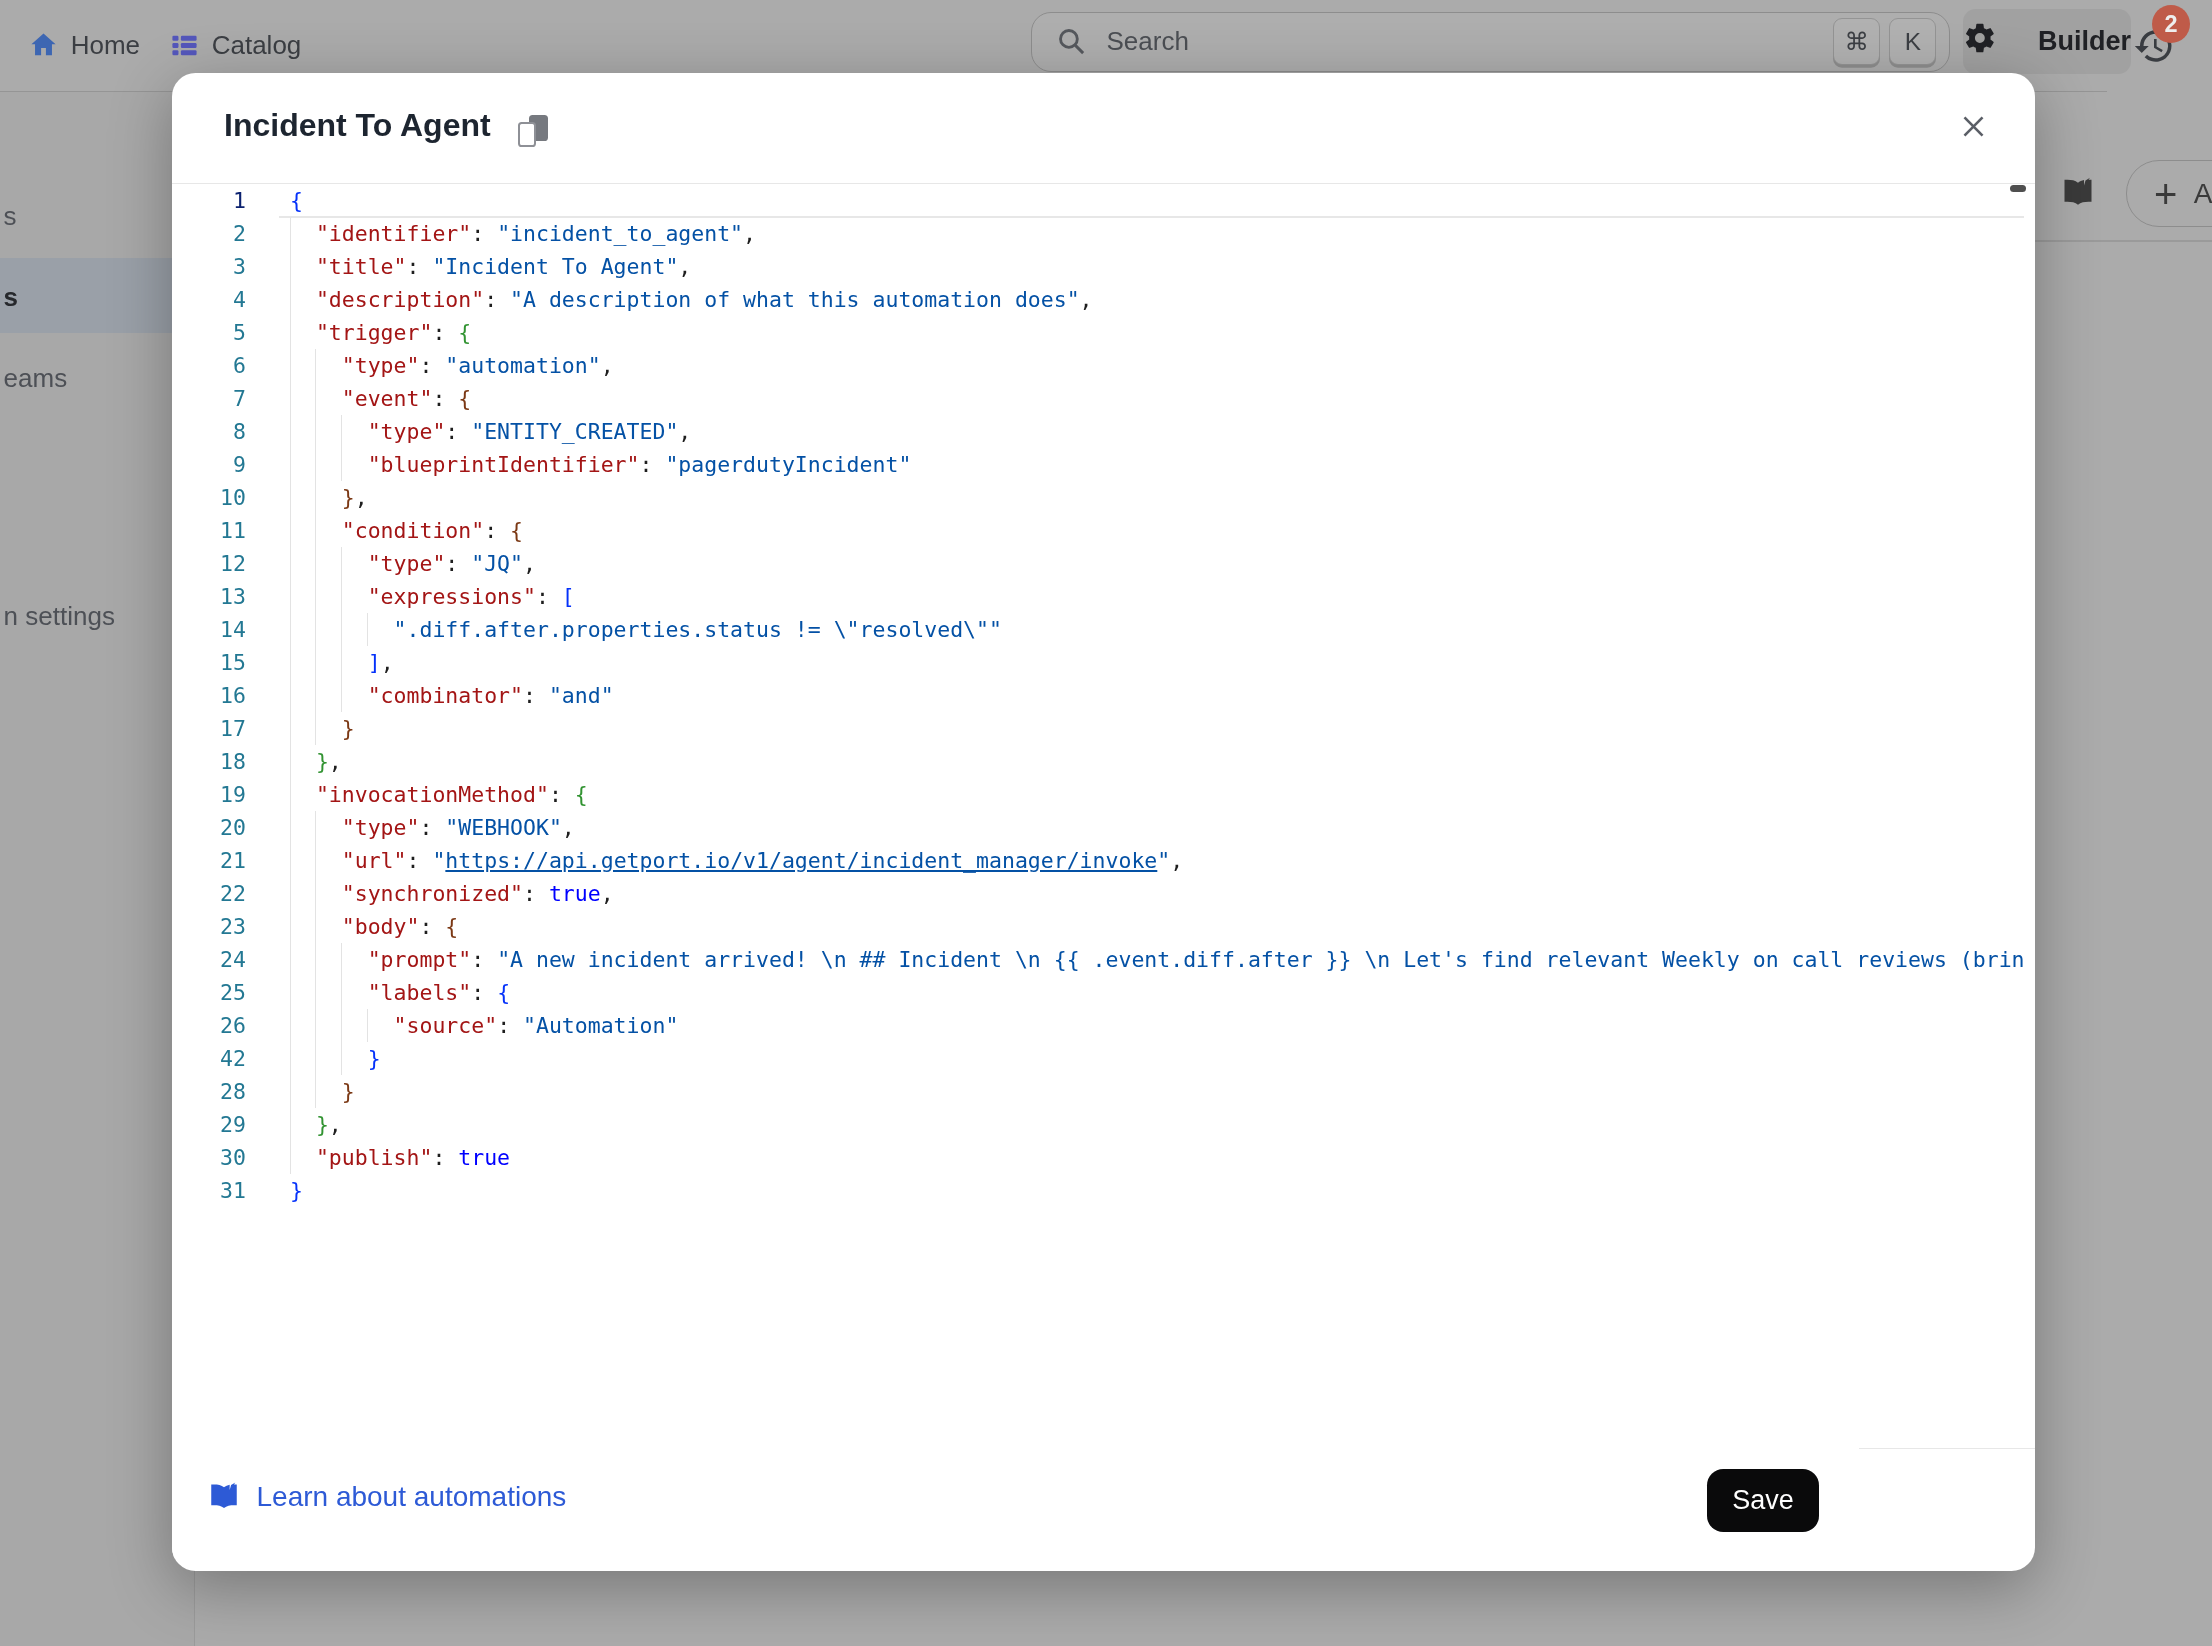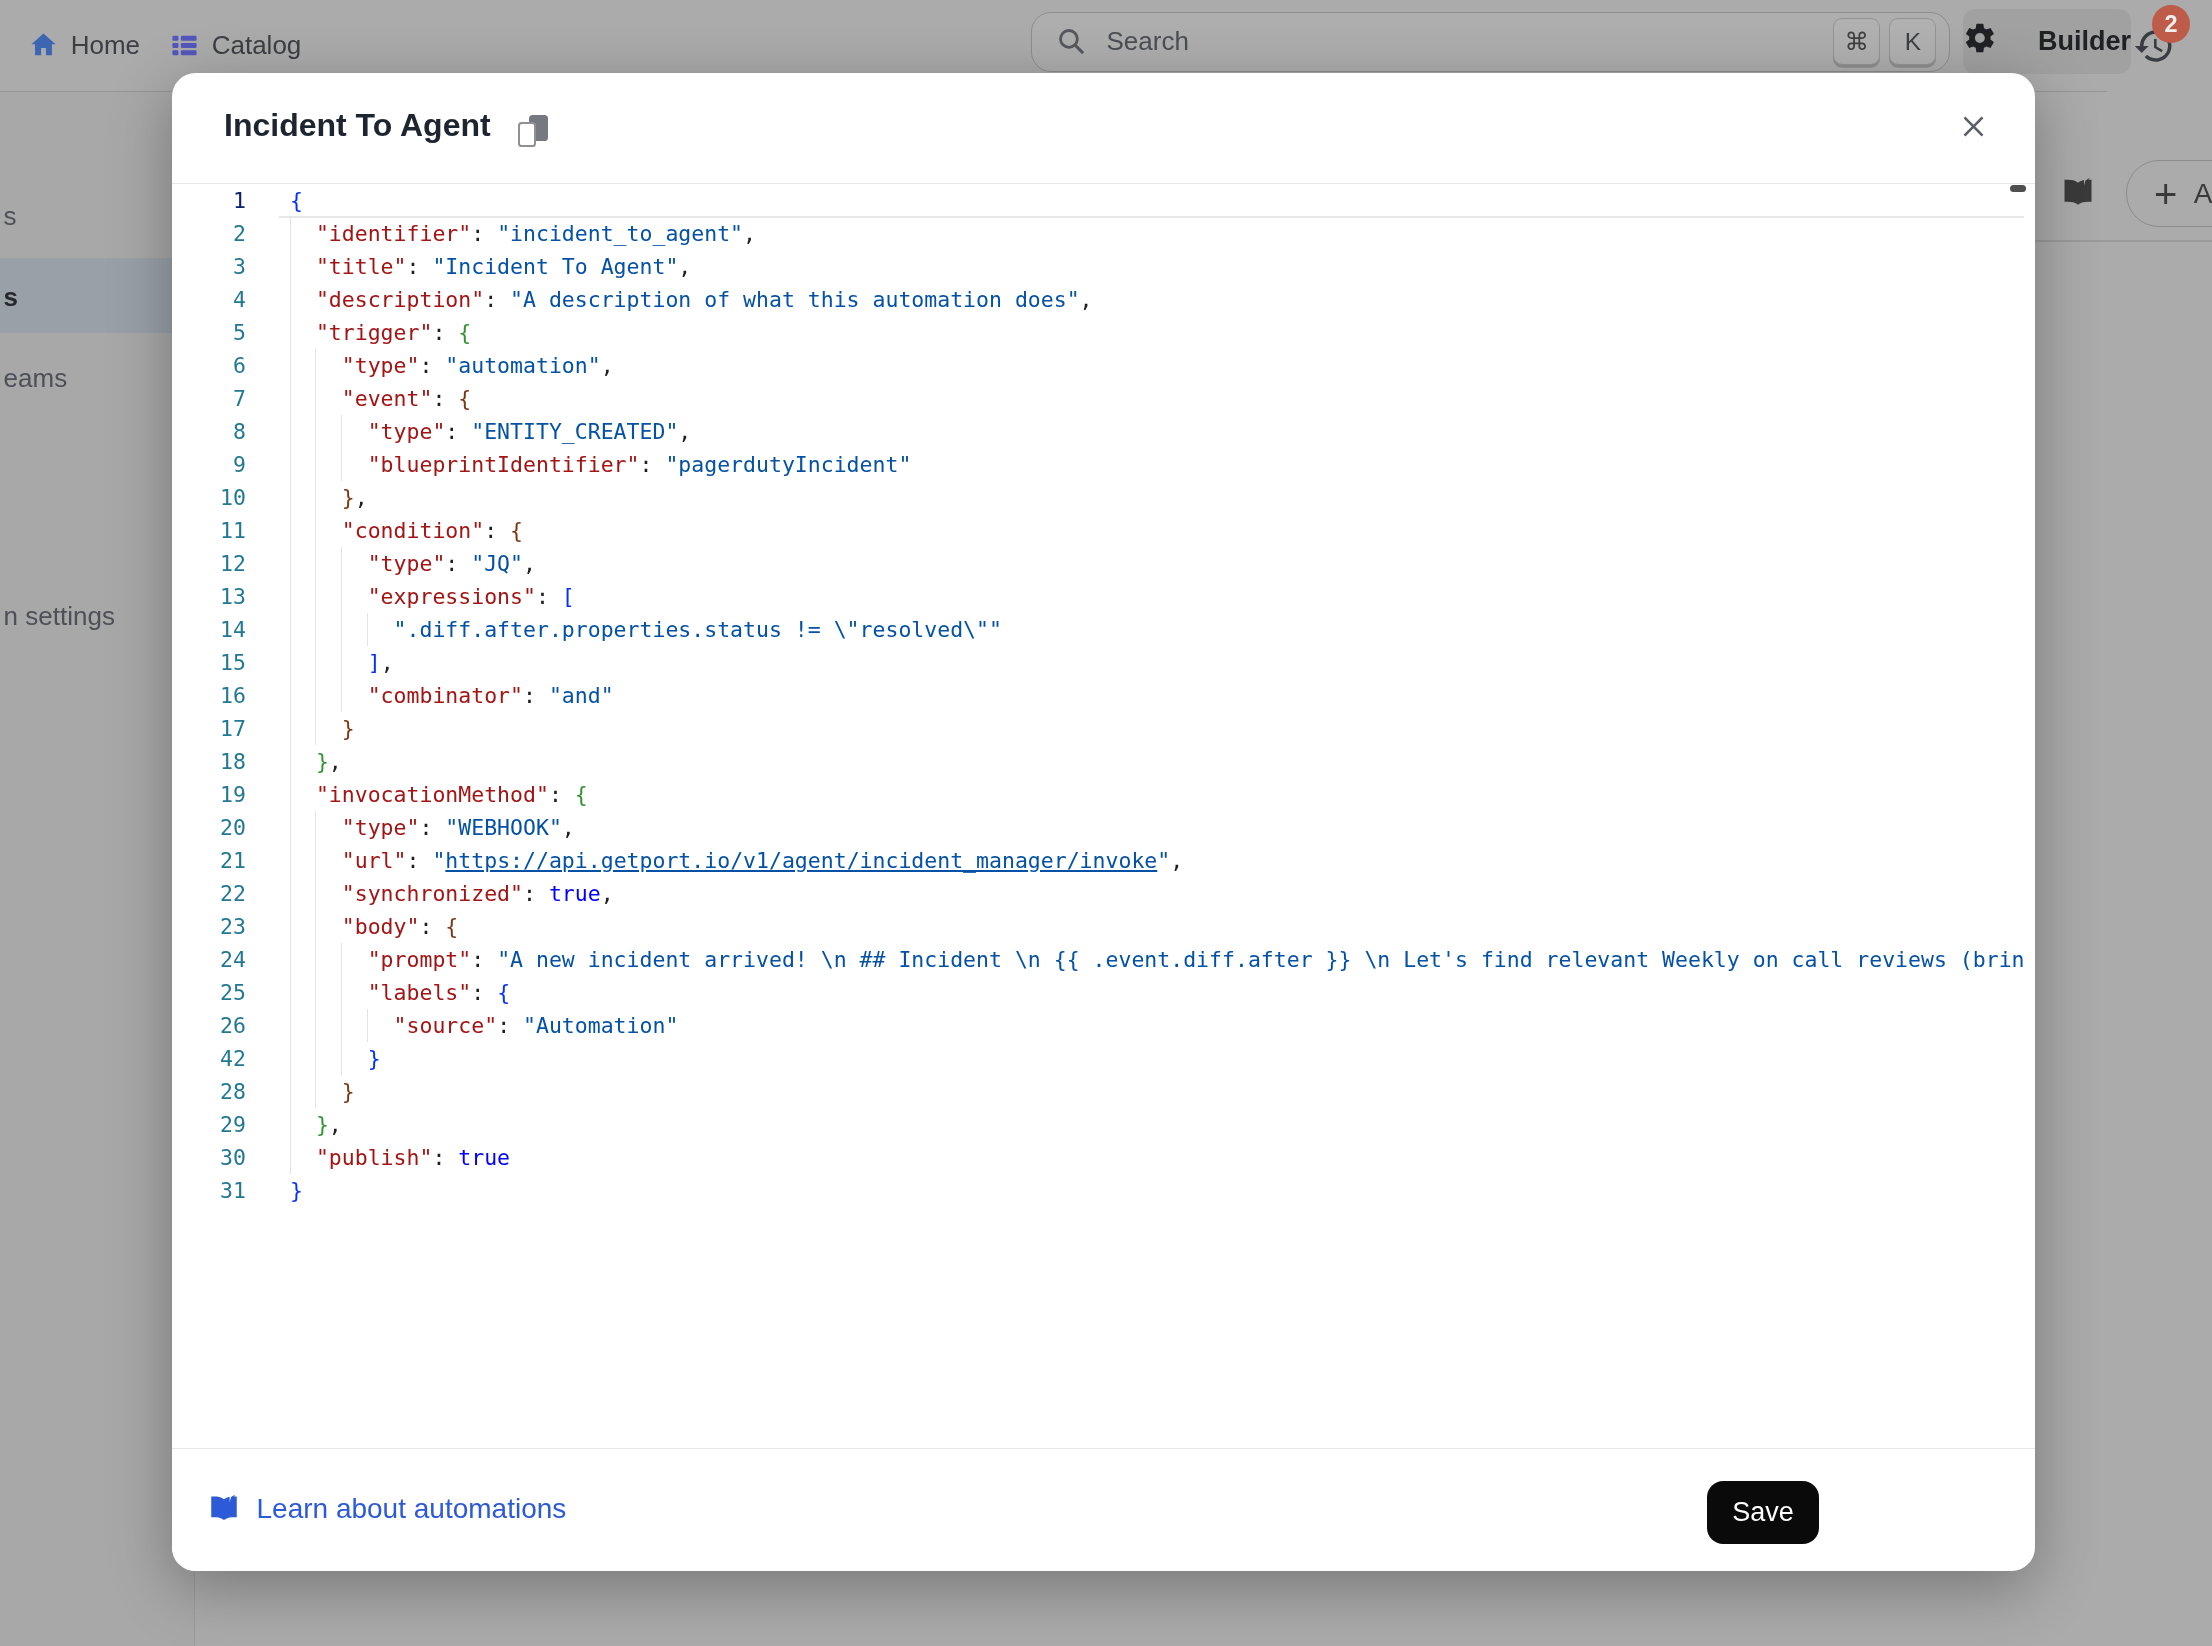--- a/index.html
+++ b/index.html
@@ -58,21 +58,21 @@
   .tk-key { color:#a31515; }
   .tk-str { color:#0451a5; }
   .tk-link { text-decoration:underline; }
   .tk-kw { color:#0000ff; }
   .tk-b1 { color:#0431fa; }
   .tk-b2 { color:#319331; }
   .tk-b3 { color:#7b3814; }
   .scroll-thumb { position:absolute; right:9px; top:0.9px; width:16.3px; height:7.2px; border-radius:3.6px; background:#4f4f4f; }
 
   
-  .m-footer { position:absolute; left:0; bottom:0; width:1687px; height:121px; background:#fff; }
+  .m-footer { position:absolute; left:0; bottom:12px; width:1687px; height:121px; background:#fff; }
   .learn-link { position:absolute; left:34px; top:42px; display:flex; align-items:center; gap:14.5px; color:#2d5ad6; cursor:pointer; }
   .learn-link .label { font-size:28px; font-weight:500; }
   .save-btn { position:absolute; right:40px; top:31px; width:112px; height:63px; border:none; border-radius:16.3px; background:#0a0a0b; color:#ffffff; font-size:27px; font-weight:500; font-family:"Liberation Sans", sans-serif; cursor:pointer; }
 </style>
 </head>
 <body>
 
 <div class="nav">
   <div class="nav-item nav-item-home">
     <span class="nav-icon">

